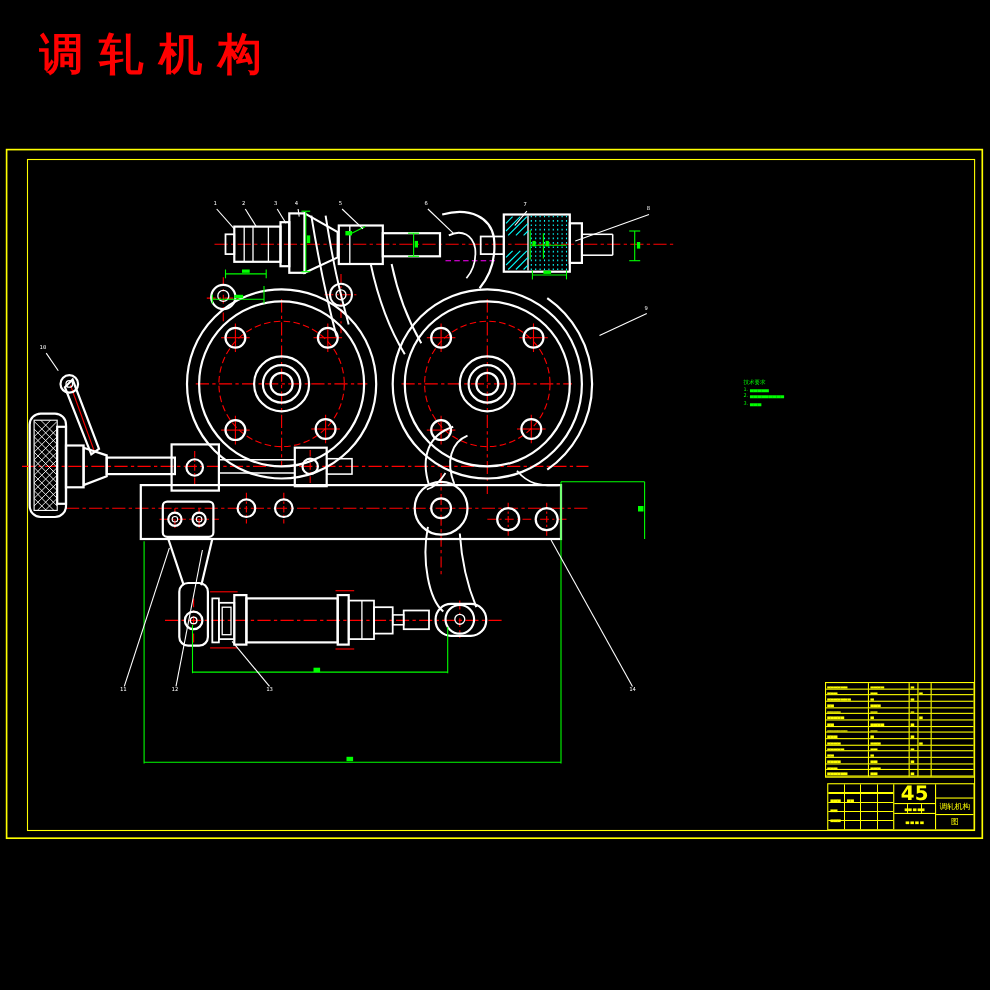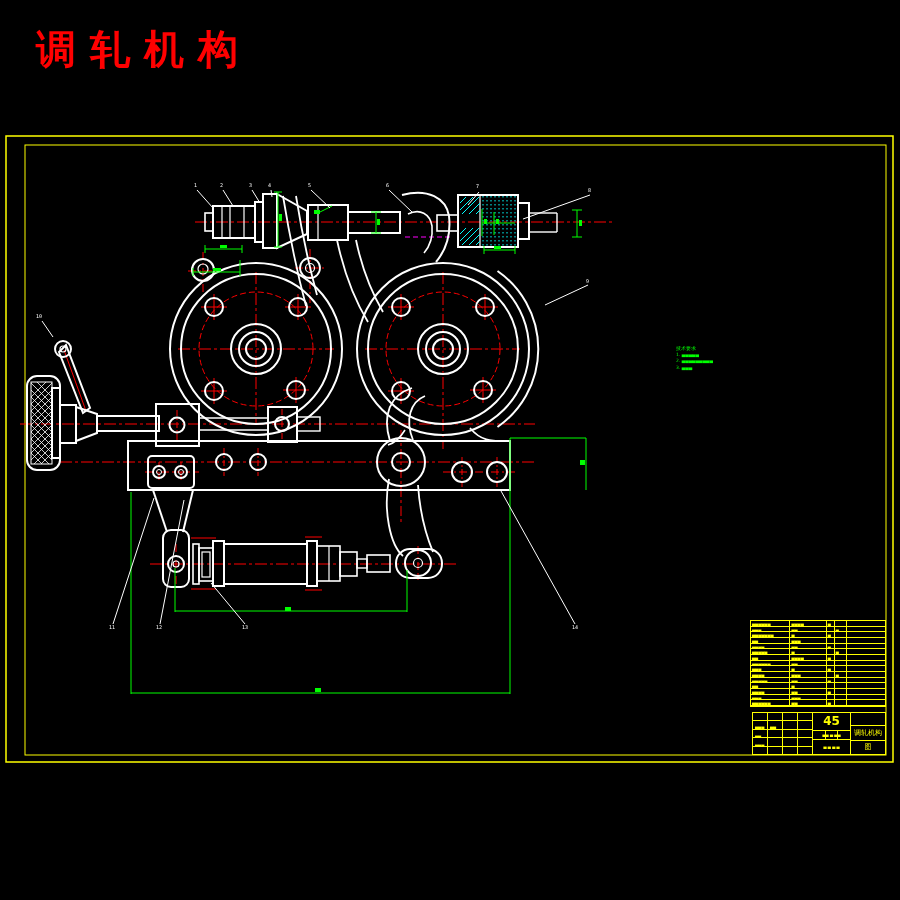--- a/index.html
+++ b/index.html
@@ -27,21 +27,21 @@
   .tb{position:absolute;left:752px;top:712px;width:134px;height:43px;
     border:1px solid #ff0;box-sizing:border-box;display:flex;color:#ff0;}
   .tb *{box-sizing:border-box;}
   .tb-left{position:relative;width:60px;height:100%;border-right:1px solid #ff0;
     background:
       repeating-linear-gradient(to right,transparent 0 14px,#ff0 14px 15px),
       repeating-linear-gradient(to bottom,transparent 0 7.4px,#ff0 7.4px 8.4px);}
   .tb-blob{position:absolute;font-size:4px;line-height:4px;color:#ff0;white-space:nowrap;}
   .tb-mid{width:38px;height:100%;border-right:1px solid #ff0;display:flex;flex-direction:column;}
   .tb-mat{height:18px;border-bottom:1px solid #ff0;text-align:center;
-    font-size:12px;line-height:17px;font-weight:bold;}
+    font-size:18px;line-height:17px;font-weight:bold;}
   .tb-midrow1{height:9px;border-bottom:1px solid #ff0;font-size:4px;line-height:8px;
     text-align:center;overflow:hidden;
     background:repeating-linear-gradient(to right,transparent 0 11.6px,#ff0 11.6px 12.6px);}
   .tb-midrow2{flex:1;font-size:4px;line-height:14px;text-align:center;overflow:hidden;}
   .tb-right{flex:1;display:flex;flex-direction:column;}
   .tb-rtop{height:13px;border-bottom:1px solid #ff0;}
   .tb-name{height:15px;border-bottom:1px solid #ff0;text-align:center;
     font-size:7px;line-height:14px;overflow:hidden;}
   .tb-sheet{flex:1;text-align:center;font-size:7px;line-height:13px;overflow:hidden;}
 </style>

